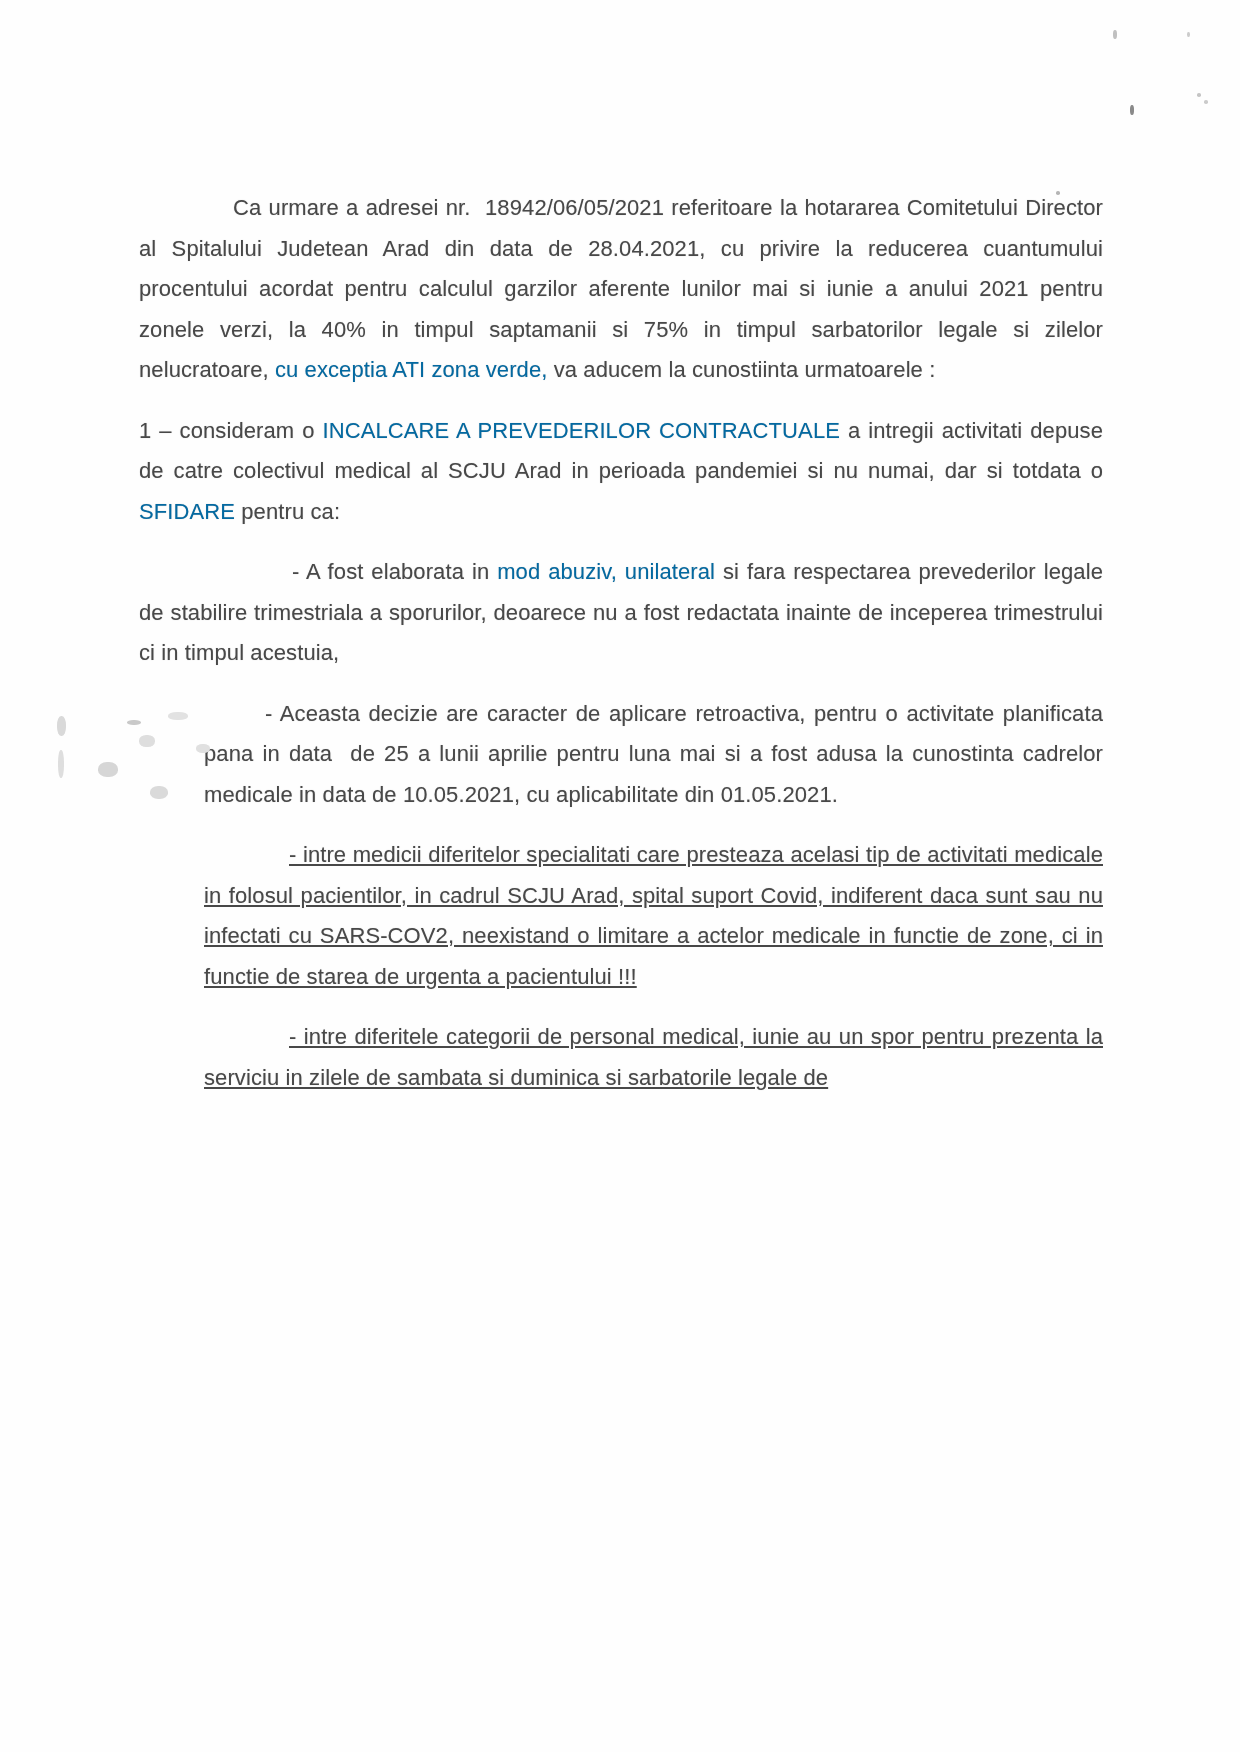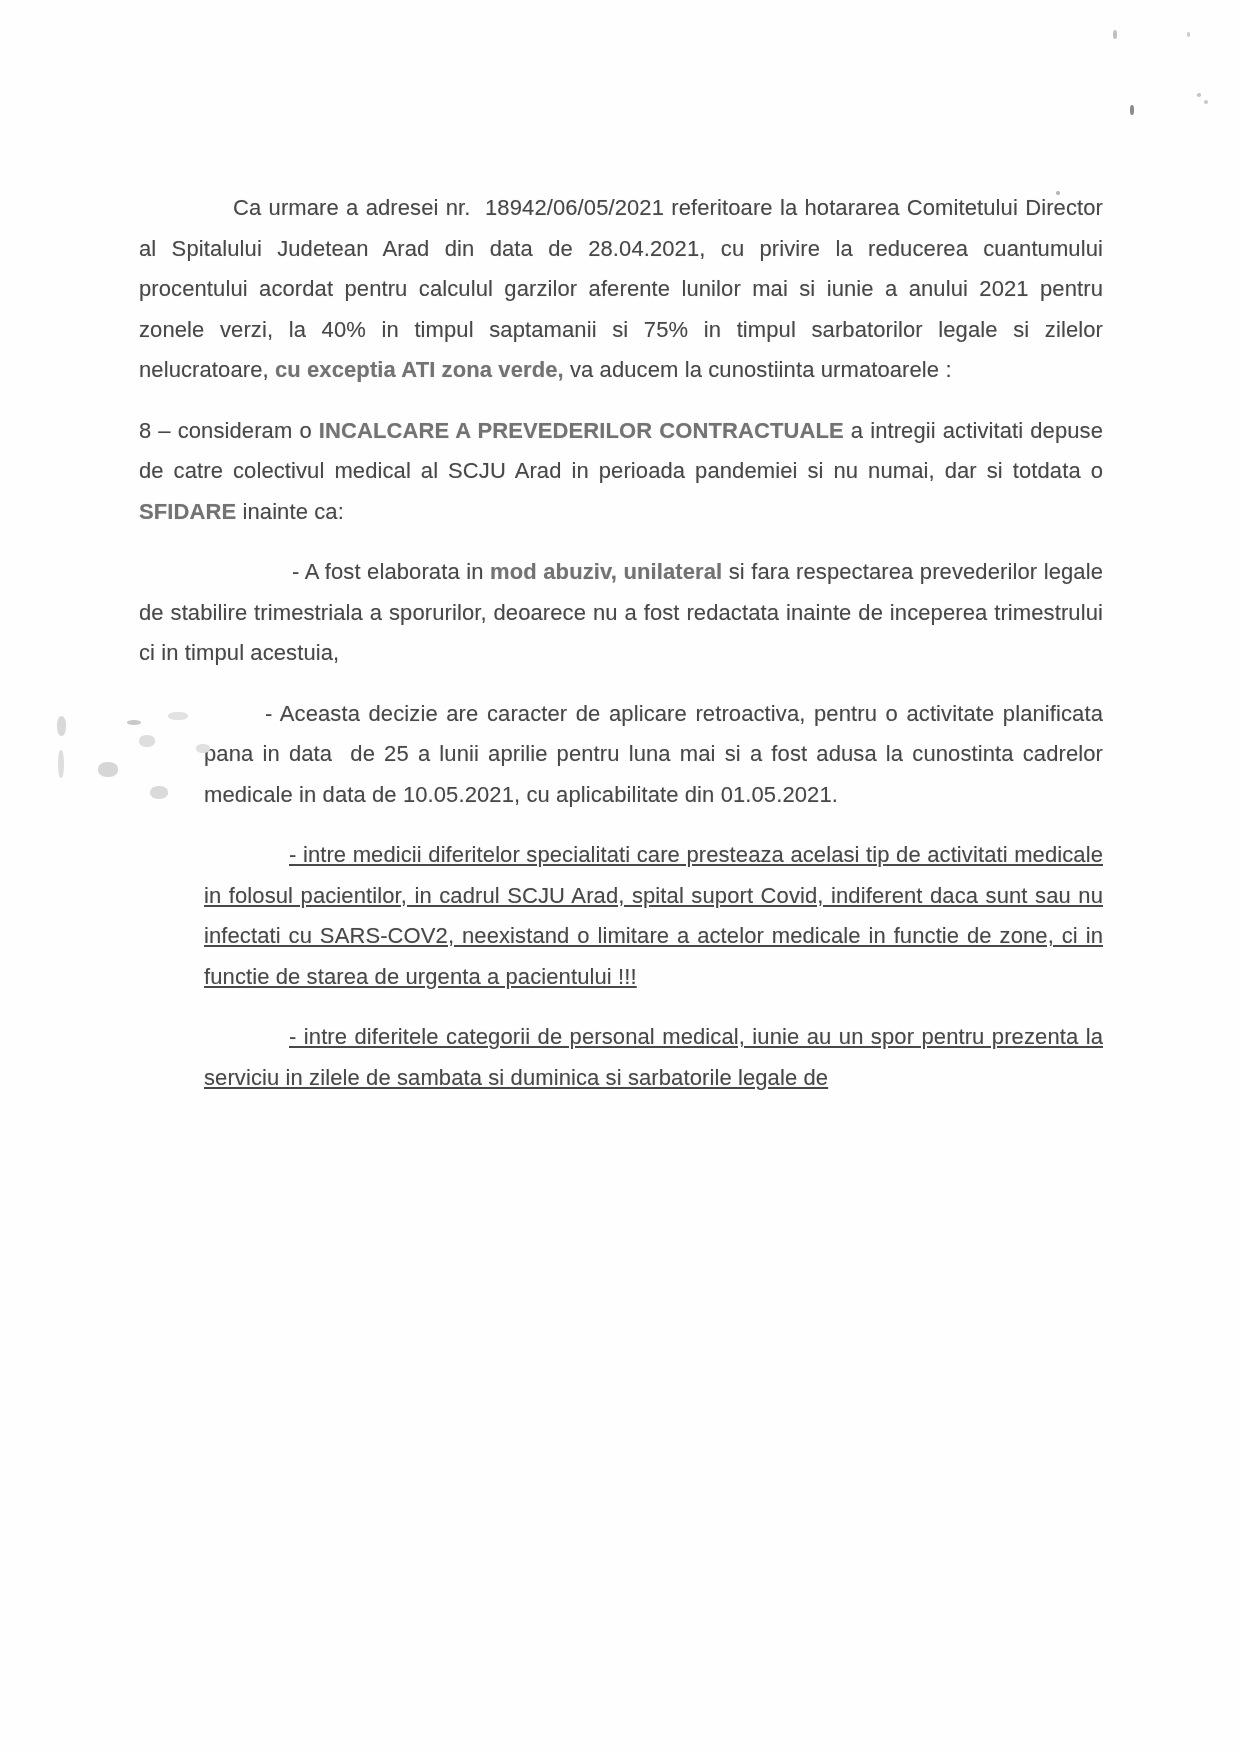--- a/index.html
+++ b/index.html
@@ -23,31 +23,31 @@
     text-shadow:0 0 1px rgba(90,90,90,0.35);
     letter-spacing:0.1px;
   }
   .para{margin:0 0 20px 0;}
   .body-indent{text-indent:94px;}
   .numbered{text-indent:0;}
   .bullet-flat{text-indent:153px;margin-top:2px;}
   .bullet-hang-narrow{padding-left:65px;text-indent:61px;}
   .bullet-hang{padding-left:65px;text-indent:85px;text-decoration:underline;}
   .heading{font-weight:bold;text-align:left;color:#3e3e3e;}
-  .b{font-weight:bold;color:#737373;}
+  .b{font-weight:normal;color:#0369a1;}
   .artifact{position:absolute;border-radius:45%;}
 </style>
 </head>
 <body>
 
 <div class="page">
 
   <div class="doc" id="doc">
       <p class="para body-indent"><span>Ca urmare a adresei nr.&nbsp; 18942/06/05/2021 referitoare la hotararea Comitetului Director al Spitalului Judetean Arad din data de 28.04.2021, cu privire la reducerea cuantumului procentului acordat pentru calculul garzilor aferente lunilor mai si iunie a anului 2021 pentru zonele verzi, la 40% in timpul saptamanii si 75% in timpul sarbatorilor legale si zilelor nelucratoare, </span><span class="b">cu exceptia ATI zona verde,</span><span> va aducem la cunostiinta urmatoarele :</span></p>
-      <p class="para numbered"><span>8 – consideram o </span><span class="b">INCALCARE A PREVEDERILOR CONTRACTUALE</span><span> a intregii activitati depuse de catre colectivul medical al SCJU Arad in perioada pandemiei si nu numai, dar si totdata o </span><span class="b">SFIDARE</span><span> inainte ca:</span></p>
+      <p class="para numbered"><span>1 – consideram o </span><span class="b">INCALCARE A PREVEDERILOR CONTRACTUALE</span><span> a intregii activitati depuse de catre colectivul medical al SCJU Arad in perioada pandemiei si nu numai, dar si totdata o </span><span class="b">SFIDARE</span><span> pentru ca:</span></p>
       <p class="para bullet-flat"><span>- A fost elaborata in </span><span class="b">mod abuziv, unilateral</span><span> si fara respectarea prevederilor legale de stabilire trimestriala a sporurilor, deoarece nu a fost redactata inainte de inceperea trimestrului ci in timpul acestuia,</span></p>
       <p class="para bullet-hang-narrow"><span>- Aceasta decizie are caracter de aplicare retroactiva, pentru o activitate planificata pana in data&nbsp; de 25 a lunii aprilie pentru luna mai si a fost adusa la cunostinta cadrelor medicale in data de 10.05.2021, cu aplicabilitate din 01.05.2021.</span></p>
       <p class="para bullet-hang"><span>- intre medicii diferitelor specialitati care presteaza acelasi tip de activitati medicale in folosul pacientilor, in cadrul SCJU Arad, spital suport Covid, indiferent daca sunt sau nu infectati cu SARS-COV2, neexistand o limitare a actelor medicale in functie de zone, ci in functie de starea de urgenta a pacientului !!!</span></p>
       <p class="para bullet-hang"><span>- intre diferitele categorii de personal medical, iunie au un spor pentru prezenta la serviciu in zilele de sambata si duminica si sarbatorile legale de</span></p>
     </div>
 
   <div>
     <i class="artifact" style="left:1113px;top:30px;width:4px;height:9px;background:#c0c0c0;"></i>
     <i class="artifact" style="left:1187px;top:32px;width:3px;height:5px;background:#cccccc;"></i>
     <i class="artifact" style="left:1056px;top:191px;width:4px;height:4px;background:#b5b5b5;"></i>

